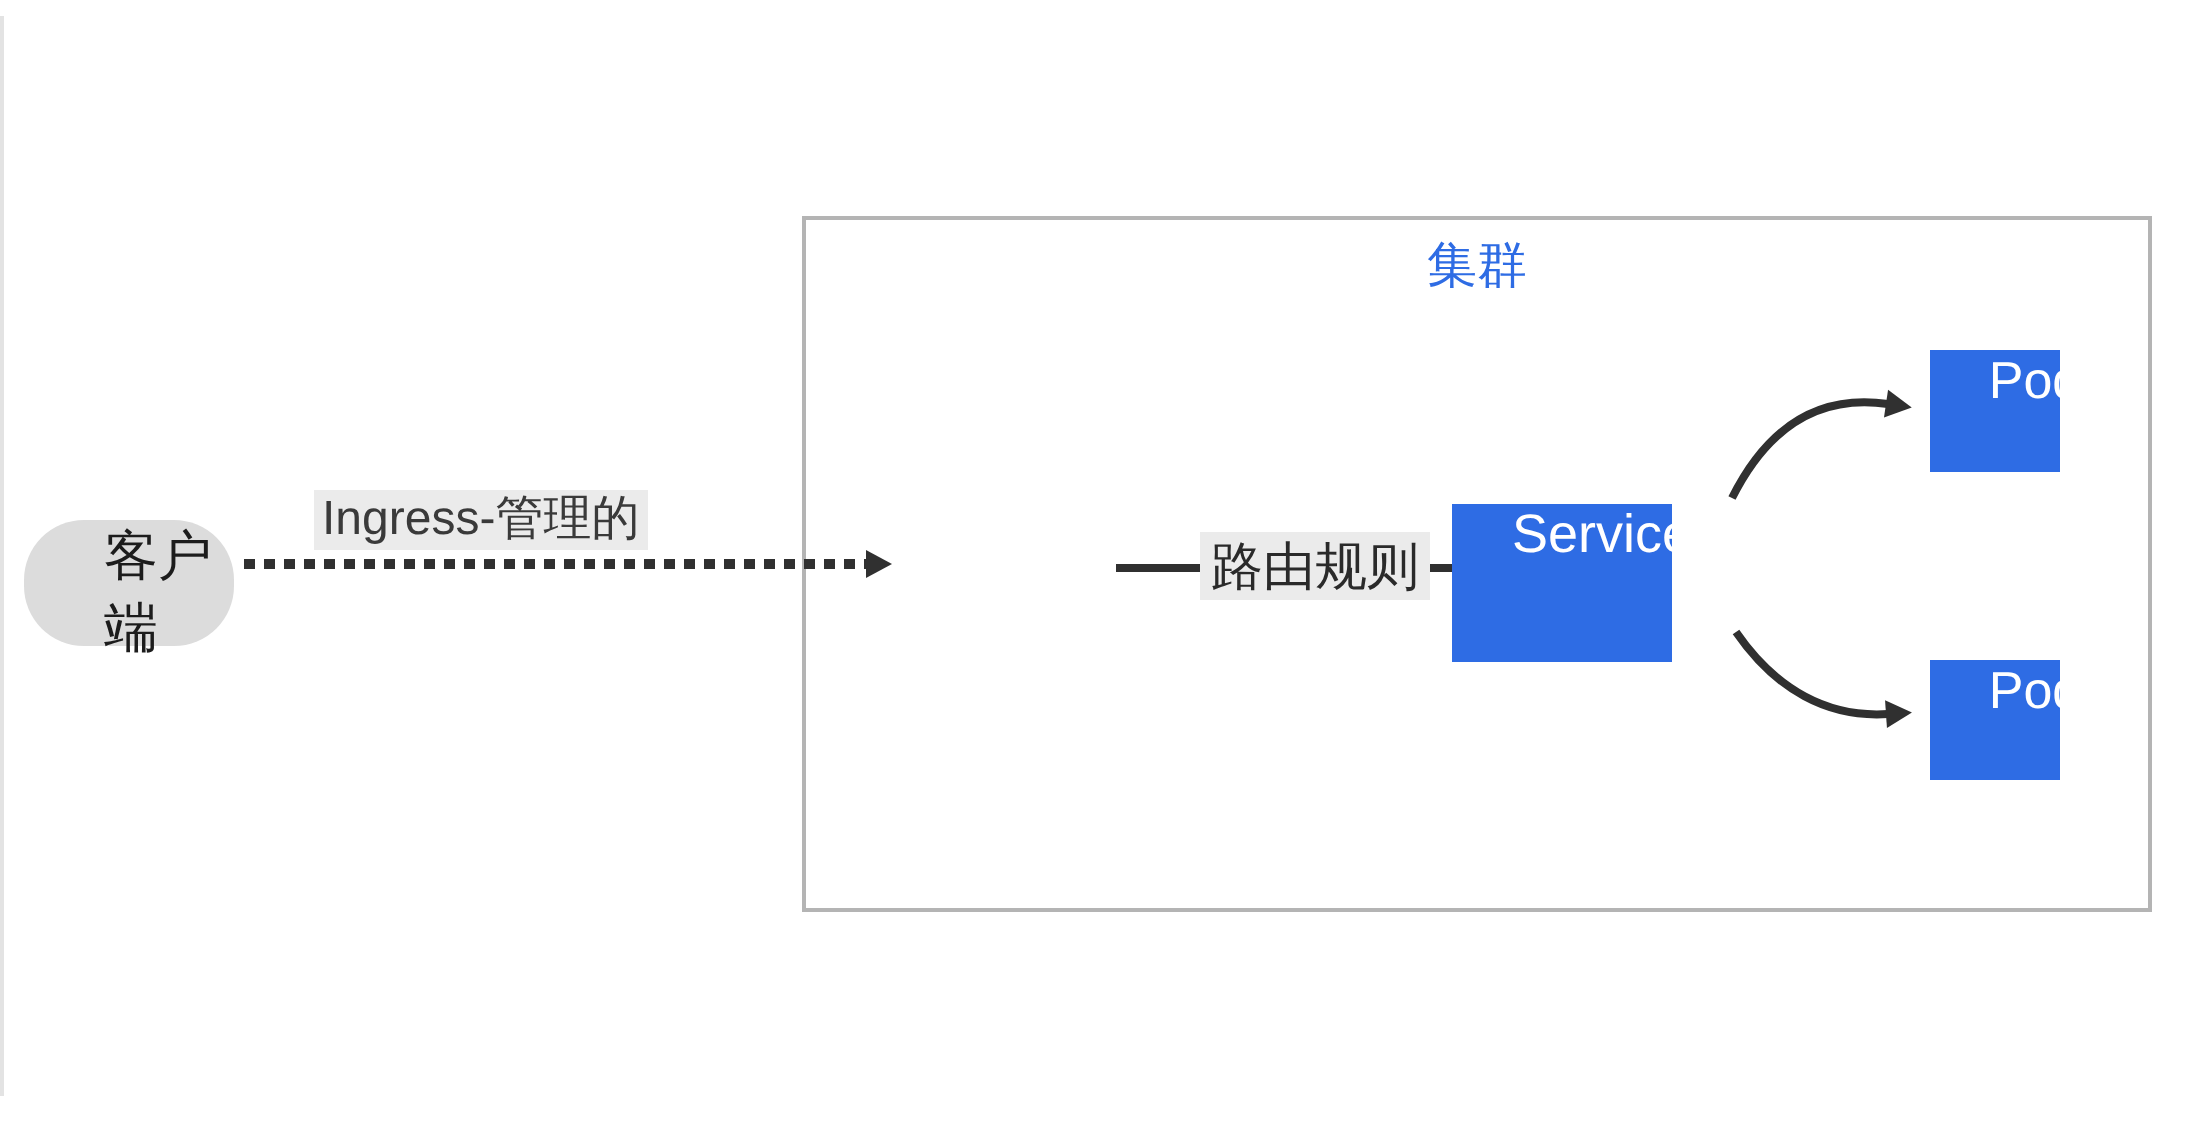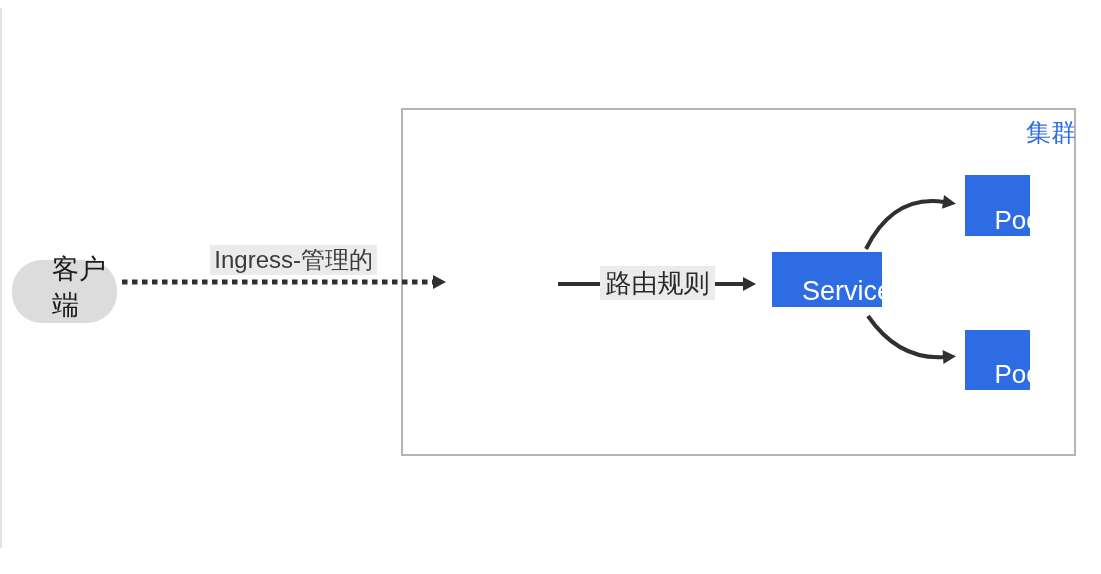--- a/index.html
+++ b/index.html
@@ -30,58 +30,58 @@
   .cluster{
     position:absolute;
     left:401px;top:108px;width:675px;height:348px;
     border:2px solid var(--cluster-border);
     background:#ffffff;
     z-index:1;
   }
   .cluster-label{
     position:absolute;
     left:401px;top:116px;width:675px;
-    text-align:right;
+    text-align:center;
     color:var(--cluster-label);
     font-size:25px;
     z-index:5;
   }
   svg.arrows{
     position:absolute;left:0;top:0;width:1101px;height:574px;
     z-index:2;
   }
   svg.arrows .stroke{stroke:var(--arrow-color);fill:none;}
   svg.arrows marker path{fill:var(--arrow-color);}
   .node{
     position:absolute;
-    display:flex;align-items:flex-end;justify-content:center;
+    display:flex;align-items:flex-start;justify-content:center;
     z-index:3;
     padding-left:40px;
   }
   .node.blue{
     background:var(--node-blue);
     color:var(--node-text);
     font-size:27px;
   }
   .node.client{
     left:12px;top:250px;width:105px;height:63px;
     background:var(--client-fill);
     color:var(--client-text);
     border-radius:30px;
     font-size:27px;
     margin-top:10px;
   }
   .node.ingress{left:449px;top:253px;width:107px;height:60px;}
-  .node.service{left:772px;top:252px;width:110px;height:55px;}
+  .node.service{left:726px;top:252px;width:110px;height:79px;}
   .node.pod-top{left:965px;top:175px;width:65px;height:61px;font-size:26px;}
   .node.pod-bottom{left:965px;top:330px;width:65px;height:60px;font-size:26px;}
   .lb-label{
     position:absolute;
     left:157px;top:245px;width:220px;
-    text-align:right;
+    text-align:left;
     z-index:4;
     line-height:30px;
   }
   .lb-label .line{
     display:inline-block;
     background:var(--label-bg);
     color:var(--label-text);
     font-size:24px;
     padding:0 4px;
   }

